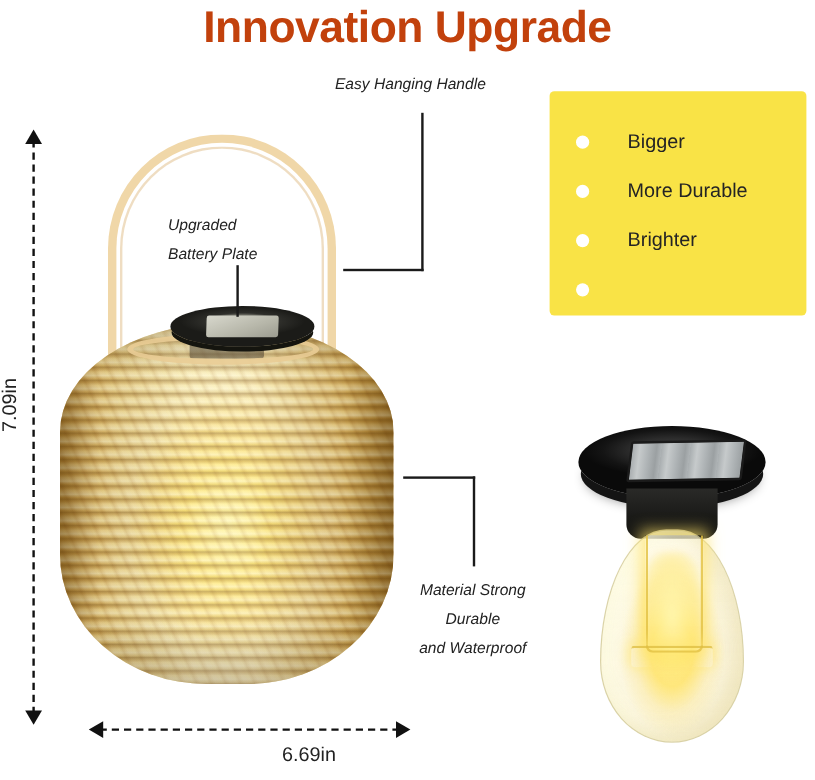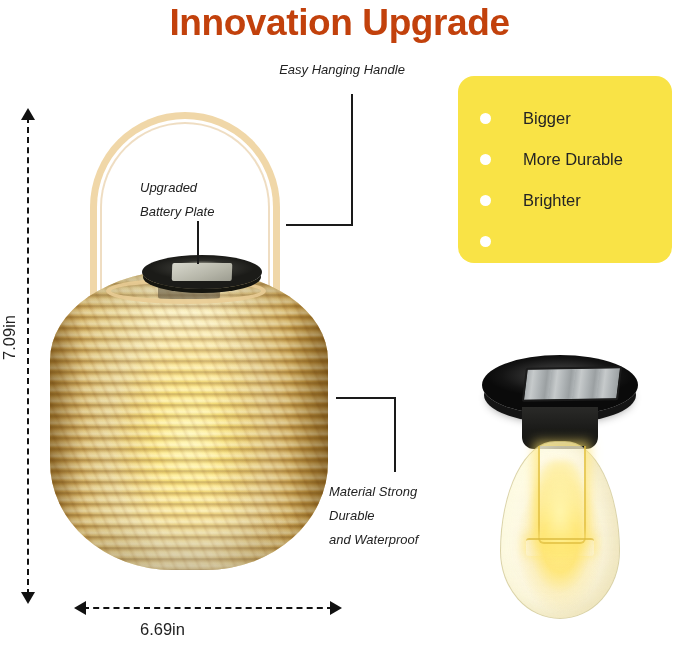--- a/index.html
+++ b/index.html
@@ -48,23 +48,24 @@
     width: 220px;
     text-align: center;
   }
   #label-battery-plate {
     left: 140px;
     top: 176px;
     width: 185px;
     text-align: left;
   }
   #label-material {
-    left: 329px;
+    left: 304px;
     top: 480px;
     width: 180px;
+    text-align: center;
   }
 
   
   .leader {
     position: absolute;
     background: #1a1a1a;
   }
   #leader-handle-v { left: 351px; top: 94px;  width: 2px;  height: 132px; }
   #leader-handle-h { left: 286px; top: 224px; width: 67px; height: 2px;  }
   #leader-battery  { left: 197px; top: 221px; width: 2px;  height: 43px; }
@@ -72,21 +73,21 @@
   #leader-material-v { left: 394px; top: 397px; width: 2px;  height: 75px; }
 
   
   #feature-box {
     position: absolute;
     left: 458px;
     top: 76px;
     width: 214px;
     height: 187px;
     background: #f9e346;
-    border-radius: 16px;
+    border-radius: 4px;
     box-sizing: border-box;
     padding: 22px 0 0 0;
   }
   .feature-row {
     display: flex;
     align-items: center;
     height: 41px;
     padding-left: 22px;
   }
   .feature-bullet {
@@ -175,21 +176,21 @@
     border-bottom: 7px solid transparent;
   }
   .arrow-left  { left: 0px;  border-right: 12px solid #111111; }
   .arrow-right { right: 0px; border-left: 12px solid #111111; }
 
   #label-width {
     position: absolute;
     left: 140px;
     top: 620px;
     width: 140px;
-    text-align: left;
+    text-align: right;
     font-size: 16.5px;
     color: #222222;
   }
 
   
   #lantern {
     position: absolute;
     left: 44px;
     top: 110px;
     width: 300px;

